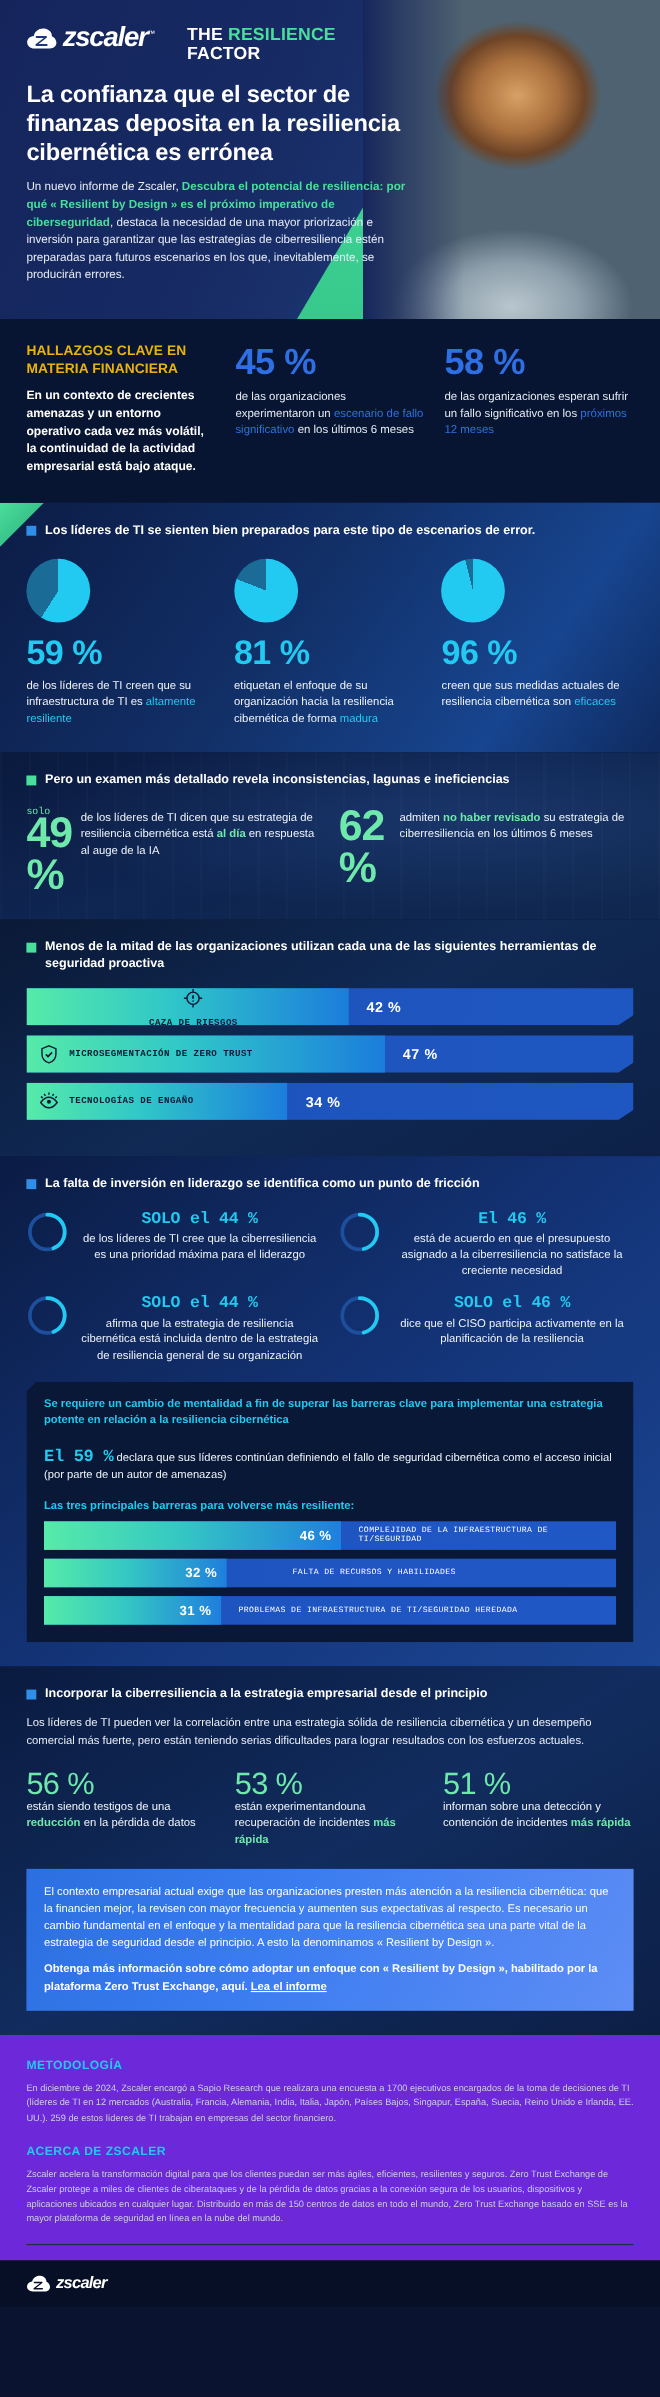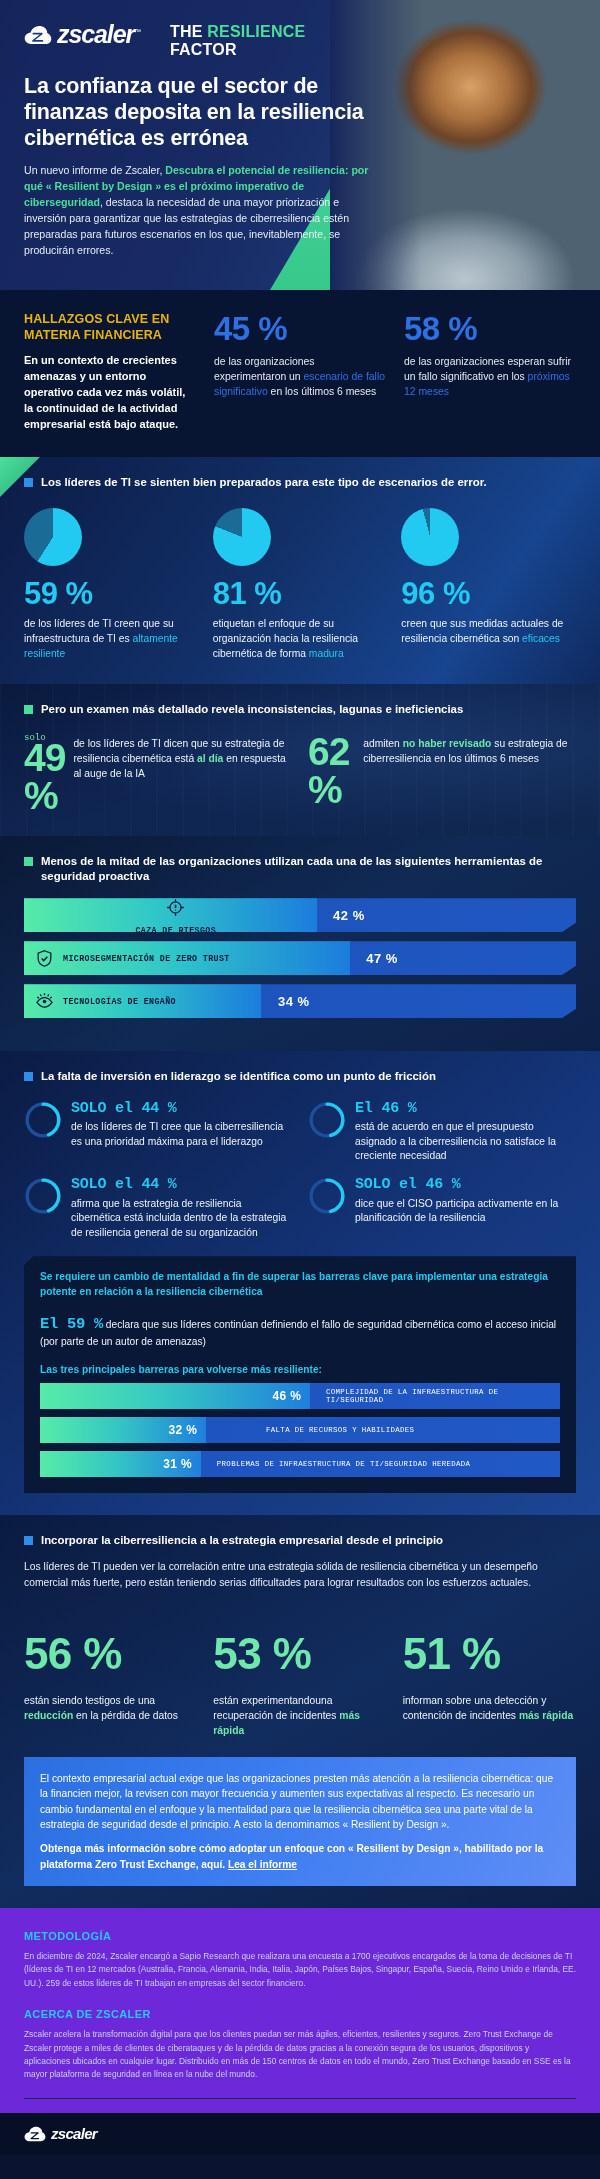--- a/index.html
+++ b/index.html
@@ -172,21 +172,21 @@
     position: relative;
     background: linear-gradient(140deg, #0b1c44 0%, #14357a 55%, #1a4architecture 100%);
     background: linear-gradient(140deg, #0b1c44 0%, #14357a 55%, #1b4694 100%);
     padding: 18px 24px 22px 24px;
     overflow: hidden;
   }
   .lead-grid {
     display: grid; grid-template-columns: 1fr 1fr; gap: 14px 16px;
     margin-top: 16px; position: relative; z-index: 2;
   }
-  .lead-item { display: flex; gap: 9px; align-items: flex-start; }
+  .lead-item { display: flex; gap: 9px; align-items: flex-start; text-align: center; }
   .ring { width: 38px; height: 38px; flex: 0 0 auto; }
   .lead-title {
     font-family: "Liberation Mono", monospace;
     font-size: 15px; font-weight: bold; color: #22c9f0; letter-spacing: -.2px;
     line-height: 1.1;
   }
   .lead-desc { margin-top: 3px; font-size: 10.3px; line-height: 1.4; color: #eef3fa; }
 
   
   .mindset {
@@ -232,23 +232,23 @@
     padding: 18px 24px 22px 24px;
     overflow: hidden;
   }
   .incorp-lede {
     margin-top: 11px; font-size: 10.3px; line-height: 1.5; color: #e9eef7;
     position: relative; z-index: 2;
   }
   .tri-row { display: flex; gap: 16px; margin-top: 18px; position: relative; z-index: 2; }
   .tri-col { flex: 1; }
   .pct-green-lg {
-    font-size: 44px; font-weight: bold; color: #6fe8ab; line-height: 1; letter-spacing: -.6px; margin-top: 24px;
-  }
-  .tri-desc { margin-top: 18px; font-size: 10.3px; line-height: 1.45; color: #eef3fa; }
+    font-size: 28px; font-weight: normal; color: #6fe8ab; line-height: 1; letter-spacing: -.6px;
+  }
+  .tri-desc { margin-top: 0; font-size: 10.3px; line-height: 1.45; color: #eef3fa; }
   .tri-desc .hl { color: #6fe8ab; font-weight: bold; }
 
   
   .cta {
     position: relative; z-index: 2;
     margin-top: 18px;
     background: linear-gradient(120deg, #2b6fe0 0%, #3a7cf0 40%, #5e8df5 100%);
     padding: 14px 16px;
     font-size: 10.2px; line-height: 1.5; color: #ffffff;
   }

